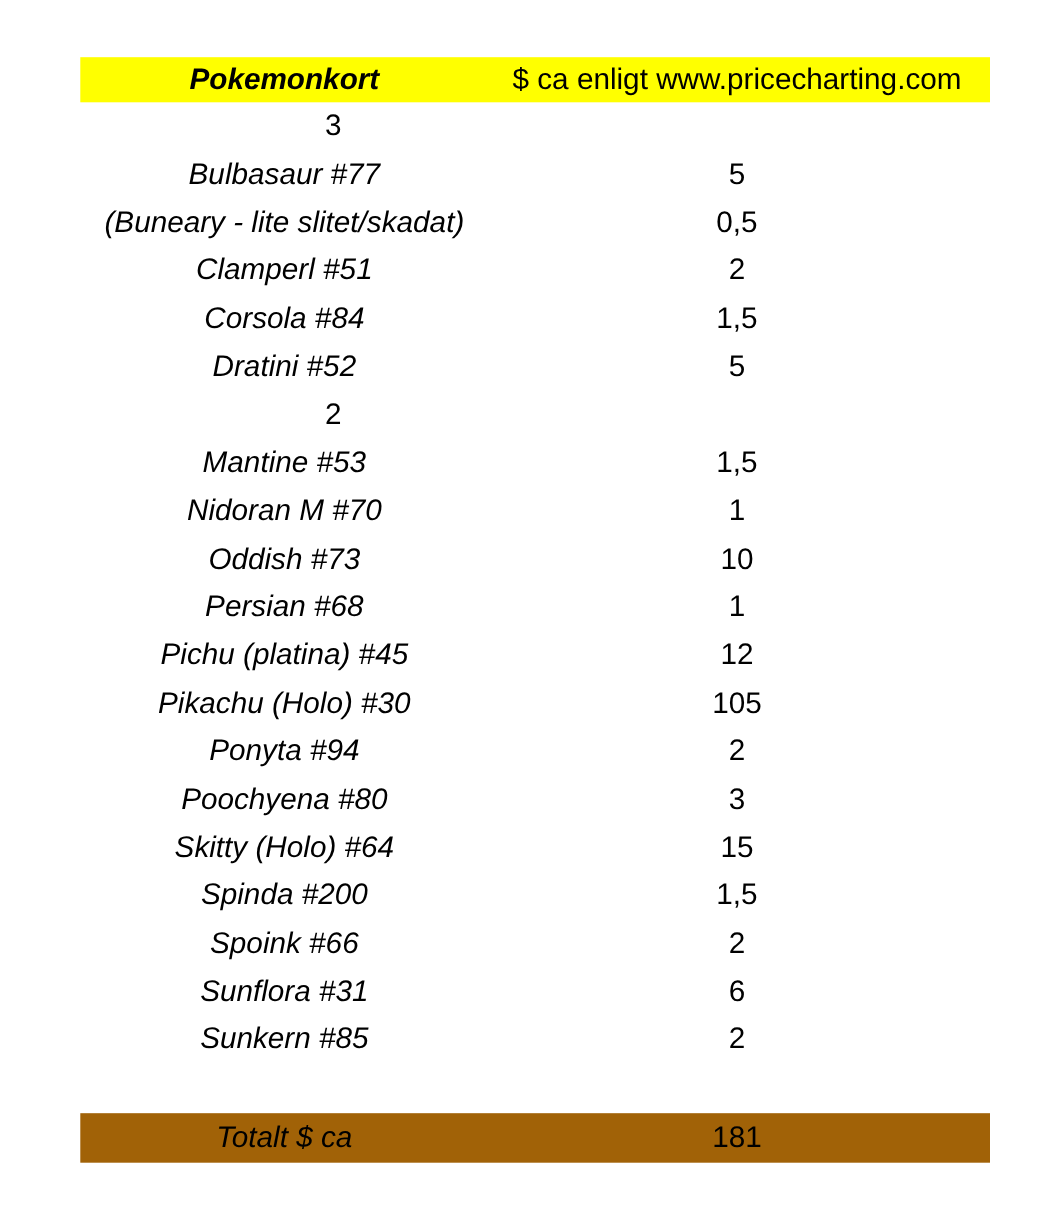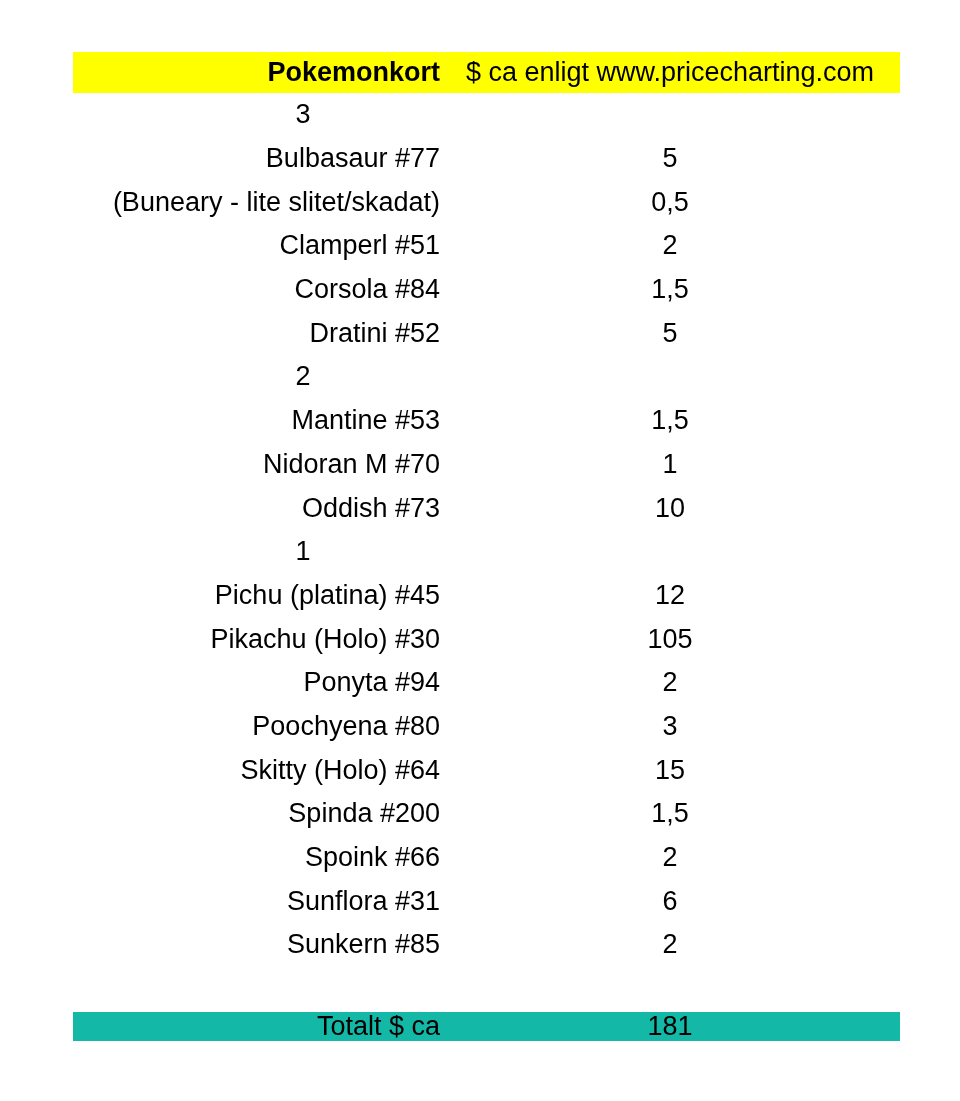--- a/index.html
+++ b/index.html
@@ -27,33 +27,34 @@
     align-items: center;
     height: 43.7px;
     font-size: 27px;
     line-height: 1;
   }
   .row.header {
     height: 41px;
     background: #ffff00;
   }
   .row.footer {
-    height: 29px;
-    background: #14b8a6;
+    height: 45px;
+    background: #a16207;
   }
   .row.spacer {
     height: 45px;
     background: transparent;
   }
   .cell-name {
     width: 367px;
     padding-left: 4px;
     box-sizing: border-box;
     white-space: nowrap;
-    text-align: right;
+    text-align: center;
+    font-style: italic;
   }
   .cell-price {
     width: 460px;
     text-align: center;
     white-space: nowrap;
   }
   .bold {
     font-weight: bold;
   }
 </style>
@@ -99,20 +100,21 @@
       </div>
       <div class="row">
         <div class="cell-name">Nidoran M #70</div>
         <div class="cell-price">1</div>
       </div>
       <div class="row">
         <div class="cell-name">Oddish #73</div>
         <div class="cell-price">10</div>
       </div>
       <div class="row">
+        <div class="cell-name">Persian #68</div>
         <div class="cell-price">1</div>
       </div>
       <div class="row">
         <div class="cell-name">Pichu (platina) #45</div>
         <div class="cell-price">12</div>
       </div>
       <div class="row">
         <div class="cell-name">Pikachu (Holo) #30</div>
         <div class="cell-price">105</div>
       </div>

